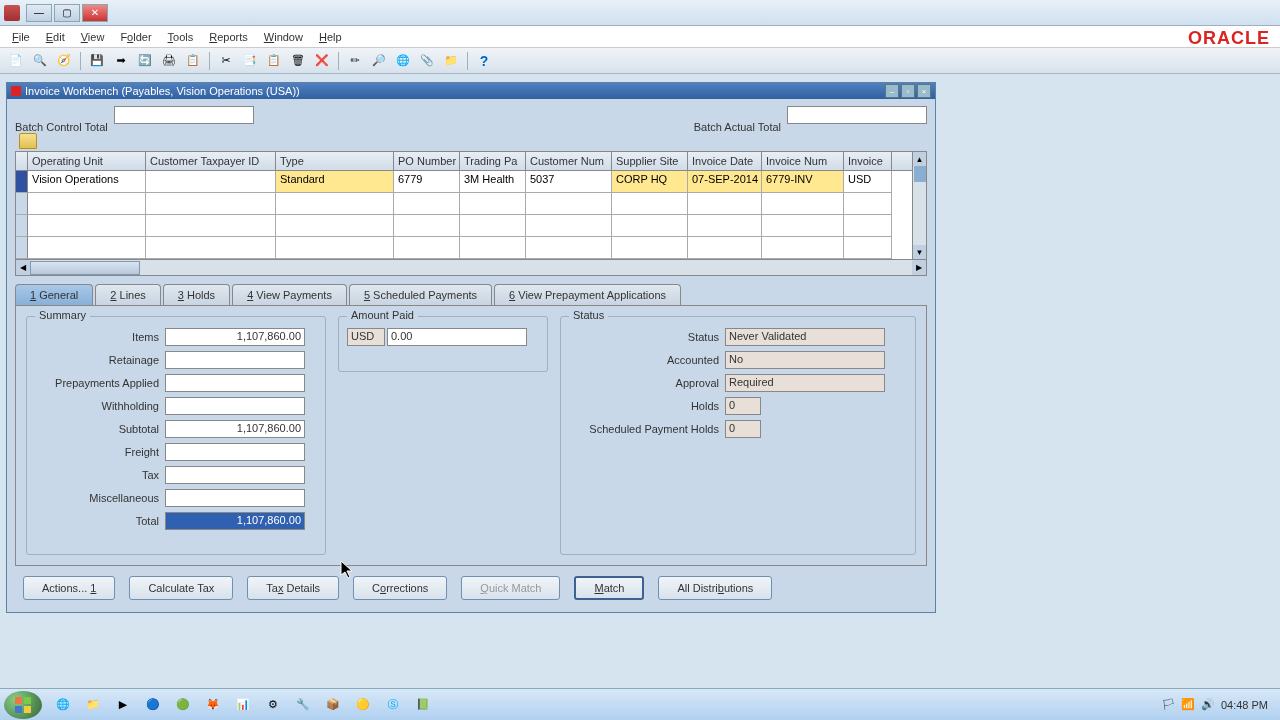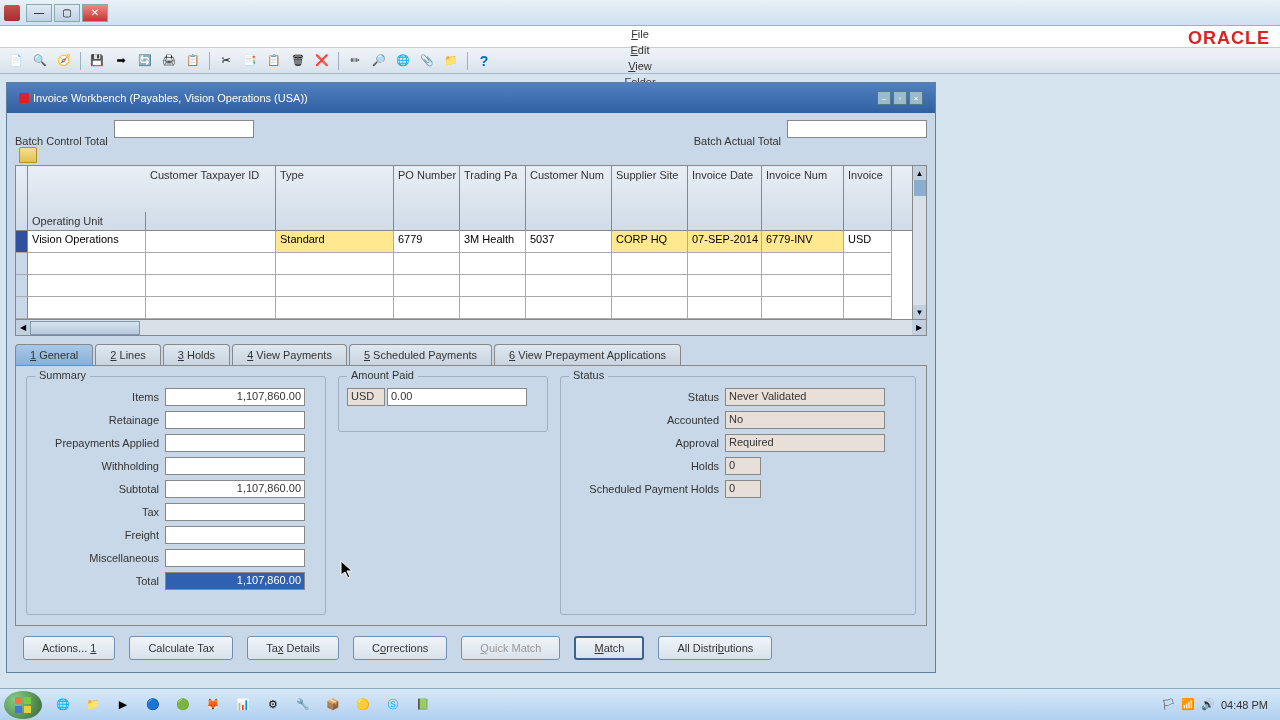--- a/index.html
+++ b/index.html
@@ -7,33 +7,33 @@
 
 
 .window-title { background: linear-gradient(#e8f0f8, #d0e0f0); height: 26px; display: flex; align-items: center; padding: 0 4px; border-bottom: 1px solid #a0b0c0; }
 .window-title .app-icon { width: 16px; height: 16px; background: linear-gradient(#c85050, #a03030); border-radius: 2px; margin-right: 6px; }
 .window-title .title-text { color: #333; flex: 1; }
 .window-ctrls { display: flex; gap: 2px; }
 .window-ctrls span { width: 26px; height: 18px; background: linear-gradient(#e0eaf5, #c0d0e5); border: 1px solid #8aa; display: flex; align-items: center; justify-content: center; font-size: 10px; cursor: pointer; }
 .window-ctrls span:last-child { background: linear-gradient(#e88, #c33); color: #fff; }
 
 
-.menubar { height: 22px; background: #fff; display: flex; align-items: center; padding: 0 4px; border-bottom: 1px solid #ccc; position: relative; flex-direction: column; }
+.menubar { height: 22px; background: #fff; display: flex; align-items: center; padding: 0 4px; border-bottom: 1px solid #ccc; position: relative; }
 .menubar .menu-item { padding: 2px 8px; cursor: pointer; color: #333; }
 .menubar .menu-item .accel { text-decoration: underline; }
 .oracle-logo { position: absolute; right: 10px; top: 2px; color: #d22; font-weight: bold; font-size: 18px; letter-spacing: 1px; font-family: Arial; }
 
 
 .toolbar { height: 26px; background: linear-gradient(#f0f4f8, #d8e2ec); border-bottom: 1px solid #a8b8c8; display: flex; align-items: center; padding: 0 6px; gap: 4px; }
 .toolbar .tb-btn { width: 20px; height: 20px; display: flex; align-items: center; justify-content: center; cursor: pointer; border-radius: 2px; }
 .toolbar .sep { width: 1px; height: 18px; background: #a0b0c0; margin: 0 2px; }
 
 
 .inner-window { position: absolute; left: 6px; top: 82px; width: 930px; background: #c8d8e8; border: 1px solid #6080a0; }
-.inner-title { height: 30px; background: linear-gradient(#5080c0, #3060a0); color: #fff; display: flex; align-items: center; padding: 0 12px; font-size: 11px; }
+.inner-title { height: 16px; background: linear-gradient(#5080c0, #3060a0); color: #fff; display: flex; align-items: center; padding: 0 4px; font-size: 11px; }
 .inner-title .red-dot { width: 10px; height: 10px; background: #d22; border-radius: 1px; margin-right: 4px; }
 .inner-title .spacer { flex: 1; }
 .inner-title .win-btn { width: 14px; height: 14px; background: #9bc; margin-left: 2px; display: flex; align-items: center; justify-content: center; font-size: 8px; cursor: pointer; border: 1px solid #578; }
 
 .inner-body { padding: 4px 8px; }
 
 .batch-row { display: flex; align-items: center; height: 24px; gap: 6px; }
 .batch-row .lbl { color: #333; margin-top: 24px; }
 .batch-row .fld { height: 18px; background: #fff; border: 1px solid #888; }
 
@@ -160,21 +160,21 @@
       <span style="flex:1"></span>
       <span class="lbl">Batch Actual Total</span>
       <span class="fld" style="width:140px"></span>
     </div>
 
     <div class="folder-icon"></div>
 
     <div class="grid">
       <div class="grid-header" id="grid-header">
           <div style="width: 12px; border-right: 1px solid rgb(136, 136, 136);"></div>
-          <div class="col" style="width: 118px; margin-top: 46px;">Operating Unit</div>
+          <div class="col" style="width: 118px;">Operating Unit</div>
           <div class="col" style="width: 130px;">Customer Taxpayer ID</div>
           <div class="col" style="width: 118px;">Type</div>
           <div class="col" style="width: 66px;">PO Number</div>
           <div class="col" style="width: 66px;">Trading Pa</div>
           <div class="col" style="width: 86px;">Customer Num</div>
           <div class="col" style="width: 76px;">Supplier Site</div>
           <div class="col" style="width: 74px;">Invoice Date</div>
           <div class="col" style="width: 82px;">Invoice Num</div>
           <div class="col" style="width: 48px;">Invoice</div>
         </div>
@@ -274,25 +274,25 @@
             </div>
             <div class="form-row">
               <span class="flbl" style="width: 130px;">Withholding</span>
               <span class="fval" style="width: 140px;"></span>
             </div>
             <div class="form-row">
               <span class="flbl" style="width: 130px;">Subtotal</span>
               <span class="fval" style="width: 140px;">1,107,860.00</span>
             </div>
             <div class="form-row">
+              <span class="flbl" style="width: 130px;">Freight</span>
+              <span class="fval" style="width: 140px;"></span>
+            </div>
+            <div class="form-row">
               <span class="flbl" style="width: 130px;">Tax</span>
-              <span class="fval" style="width: 140px;"></span>
-            </div>
-            <div class="form-row">
-              <span class="flbl" style="width: 130px;">Freight</span>
               <span class="fval" style="width: 140px;"></span>
             </div>
             <div class="form-row">
               <span class="flbl" style="width: 130px;">Miscellaneous</span>
               <span class="fval" style="width: 140px;"></span>
             </div>
             <div class="form-row">
               <span class="flbl" style="width: 130px;">Total</span>
               <span class="fval sel" style="width: 140px;">1,107,860.00</span>
             </div>

